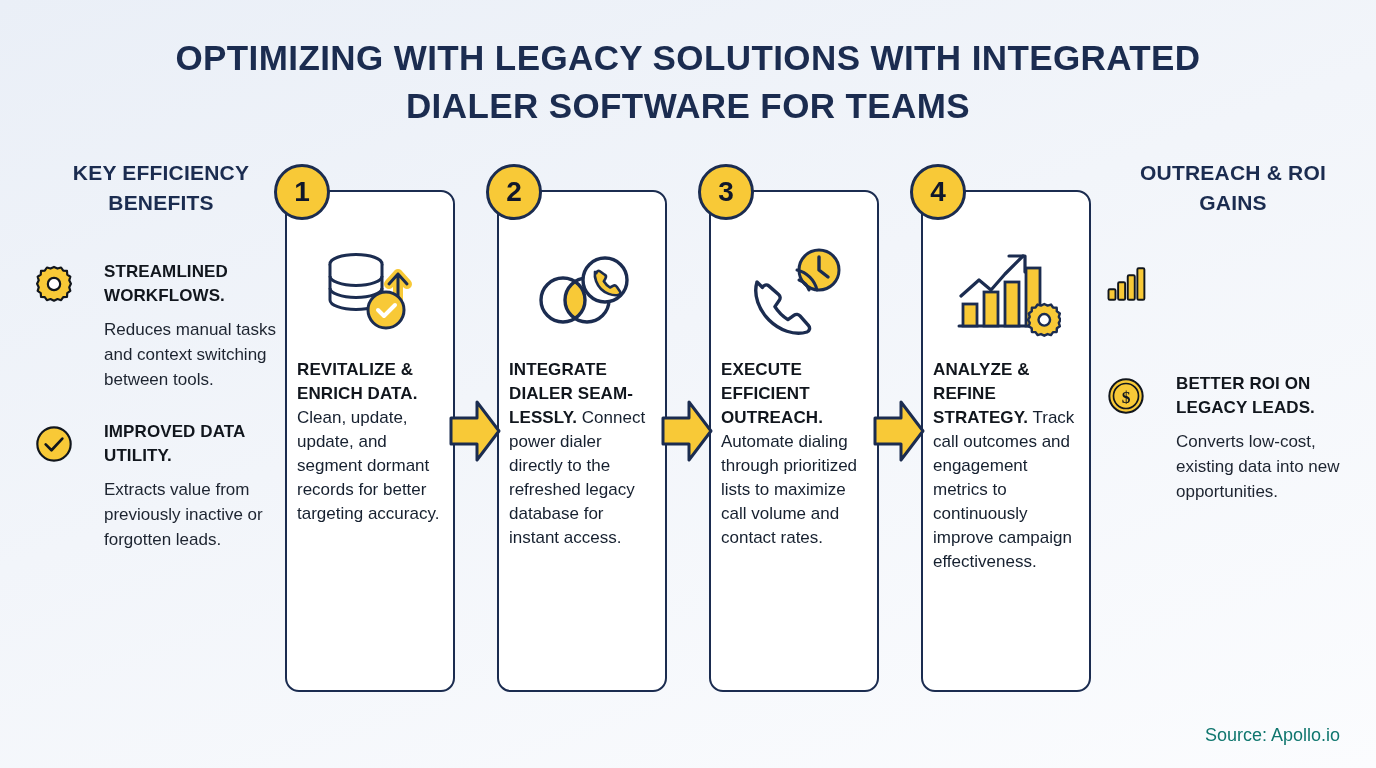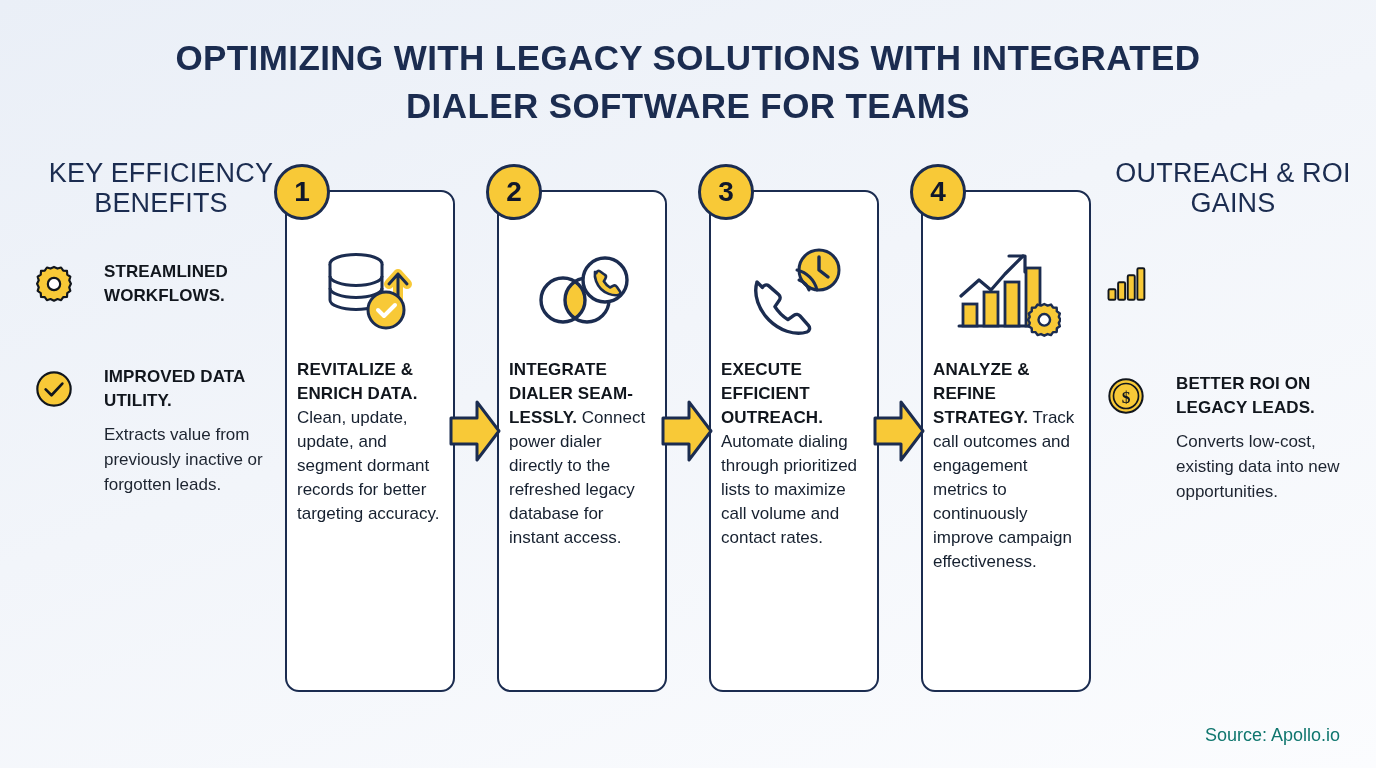--- a/index.html
+++ b/index.html
@@ -34,35 +34,35 @@
   .side-col {
     position: absolute;
     top: 158px;
     width: 258px;
   }
   .side-left  { left: 32px; }
   .side-right { left: 1104px; }
 
   .side-heading {
     text-align: center;
-    font-size: 27px;
+    font-size: 21px;
     line-height: 30px;
-    font-weight: normal;
+    font-weight: bold;
     color: #1b2c50;
     letter-spacing: 0.2px;
   }
   .side-left .side-heading { padding: 0 10px; }
 
   .side-item {
     display: flex;
     align-items: flex-start;
     gap: 28px;
   }
   .side-item-1 { margin-top: 42px; }
-  .side-item-2 { margin-top: 57px; }
+  .side-item-2 { margin-top: 28px; }
   .side-right .side-item-2 { margin-top: 66px; }
 
   .side-icon {
     flex: 0 0 44px;
     width: 44px;
     height: 44px;
     display: flex;
     align-items: center;
     justify-content: center;
     margin-top: 2px;
@@ -171,20 +171,21 @@
 
   <div class="side-item side-item-1">
     <span class="side-icon">
       <svg width="40" height="40" viewBox="0 0 48 48">
         <path d="M24 3.5l4.2 2.0 4.3-1.3 2.6 3.7 4.5 0.3 0.3 4.5 3.7 2.6-1.3 4.3 2.0 4.2-2.0 4.2 1.3 4.3-3.7 2.6-0.3 4.5-4.5 0.3-2.6 3.7-4.3-1.3-4.2 2.0-4.2-2.0-4.3 1.3-2.6-3.7-4.5-0.3-0.3-4.5-3.7-2.6 1.3-4.3-2.0-4.2 2.0-4.2-1.3-4.3 3.7-2.6 0.3-4.5 4.5-0.3 2.6-3.7 4.3 1.3z" fill="#F8C937" stroke="#11161D" stroke-width="2.6" stroke-linejoin="round"></path>
         <circle cx="24" cy="24" r="7.4" fill="#FFFFFF" stroke="#11161D" stroke-width="2.6"></circle>
       </svg>
     </span>
     <span class="side-text">
       <span class="side-title">STREAMLINED WORKFLOWS.</span>
+      <div class="side-body">Reduces manual tasks and context switching between tools.</div>
     </span>
   </div>
 
   <div class="side-item side-item-2">
     <span class="side-icon">
       <svg width="40" height="40" viewBox="0 0 48 48">
         <circle cx="24" cy="24" r="20" fill="#F8C937" stroke="#11161D" stroke-width="2.6"></circle>
         <path d="M14 24.5l7 7 13-14" fill="none" stroke="#11161D" stroke-width="3.2" stroke-linecap="round" stroke-linejoin="round"></path>
       </svg>
     </span>

